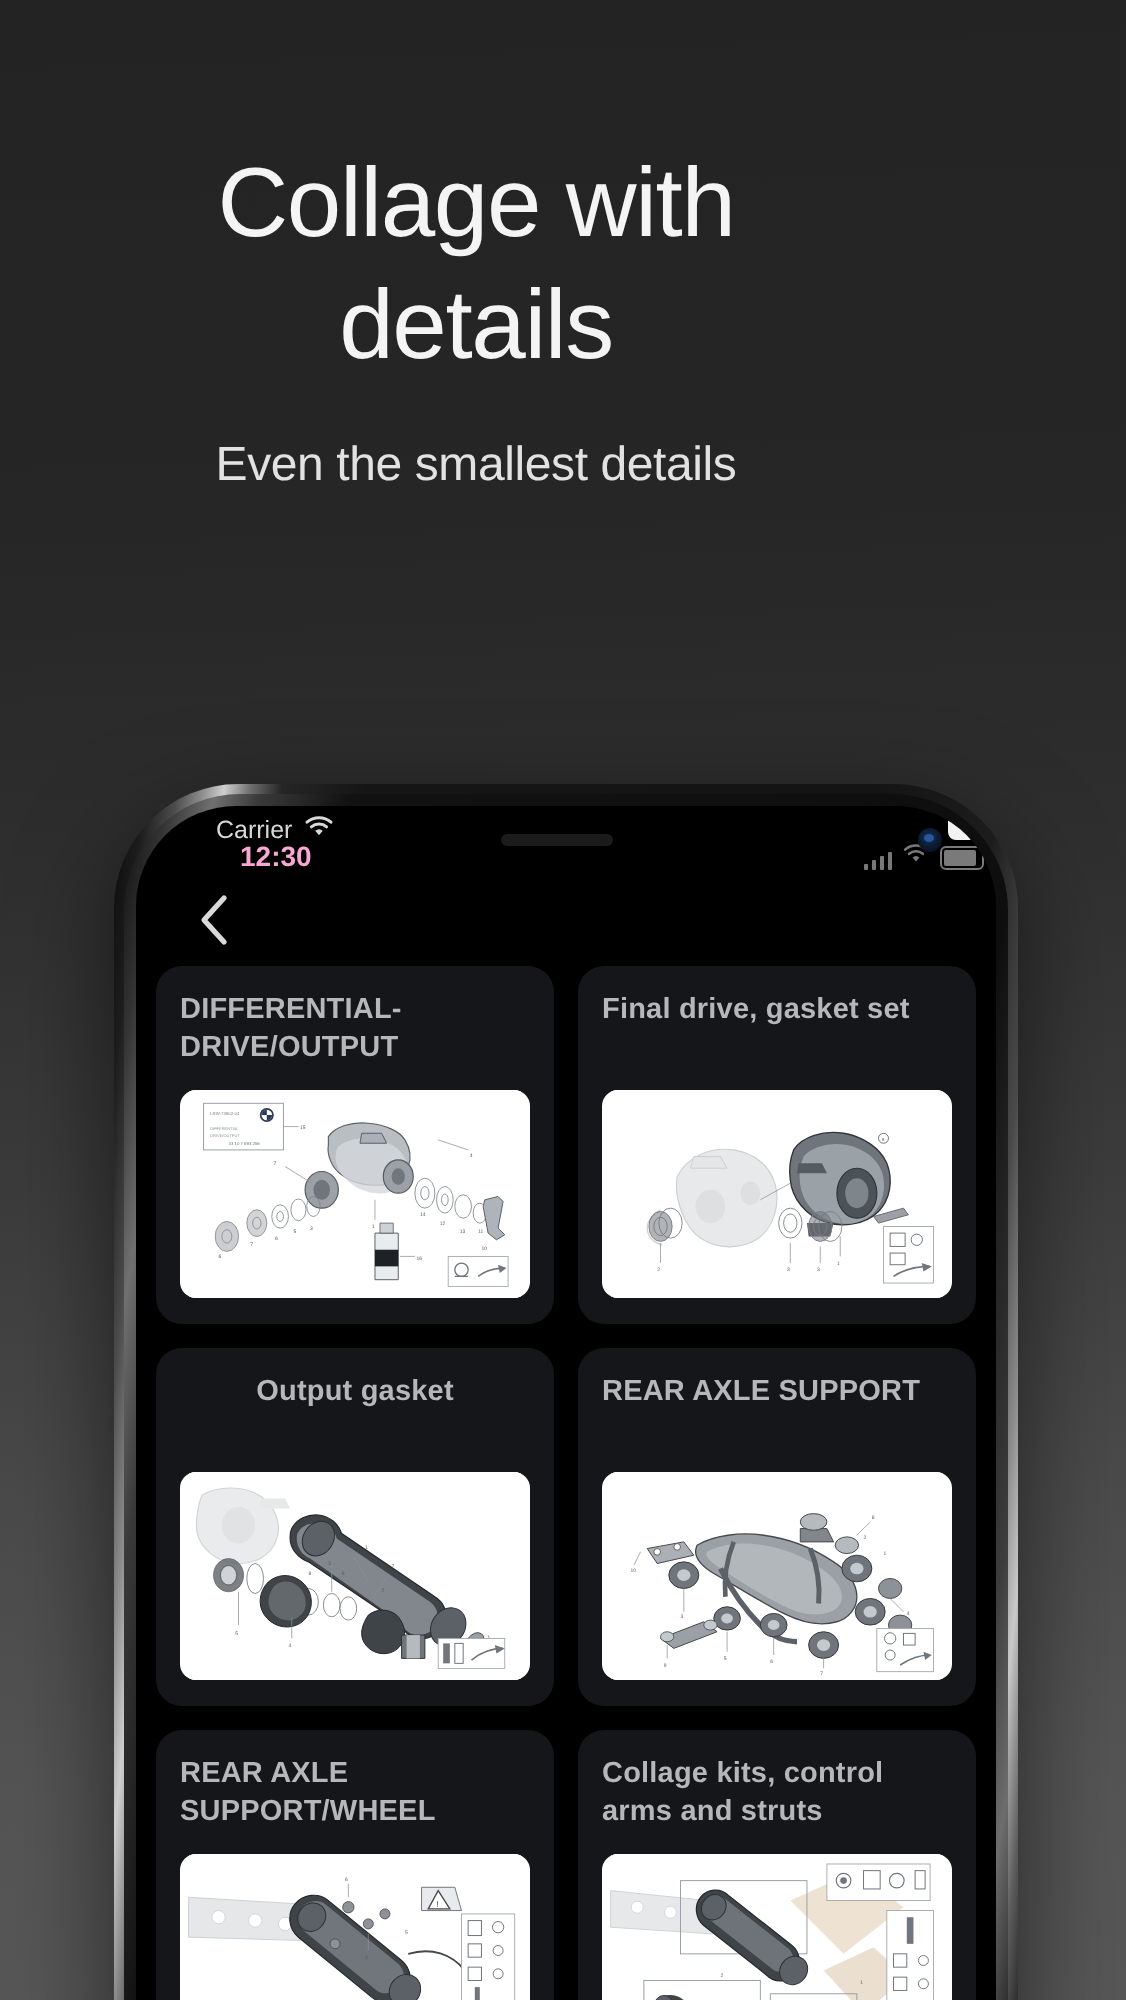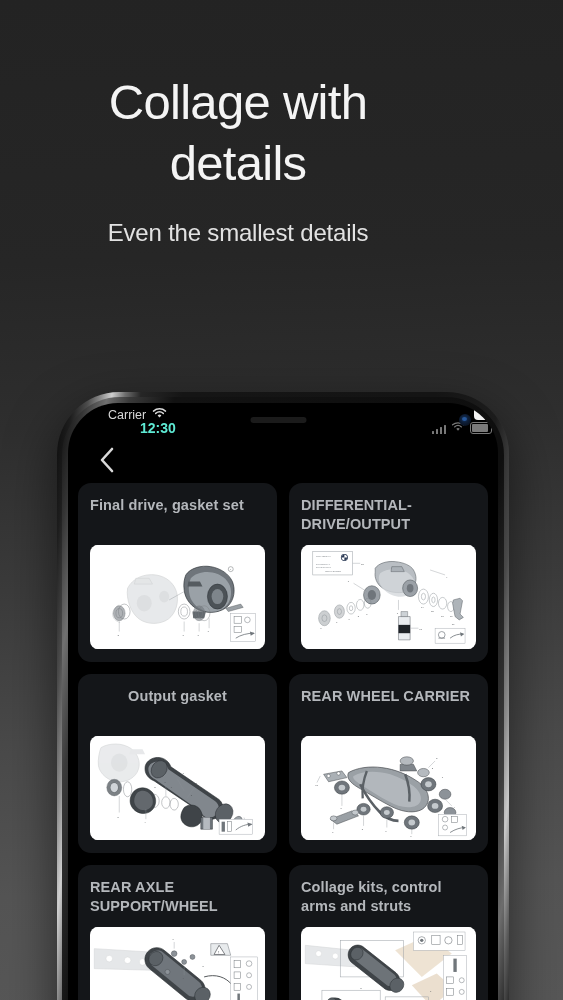--- a/index.html
+++ b/index.html
@@ -63,21 +63,21 @@
   
   .statusbar{
     position:absolute;left:16px;top:0;width:100%;height:38px;z-index:35;
     color:#8d8d8d;font-size:11.5px;
   }
   .sb-carrier{
     position:absolute;left:24px;top:5px;display:flex;align-items:center;gap:6px;
     color:#d8d8d8;font-size:12.5px;font-weight:500;
   }
   .sb-time{
-    position:absolute;left:36px;top:17px;font-size:14px;font-weight:600;color:#5eead4;margin-left:20px;
+    position:absolute;left:36px;top:17px;font-size:14px;font-weight:600;color:#f9a8d4;
   }
   .sb-right{
     position:absolute;right:22px;top:19px;display:flex;align-items:flex-end;gap:5px;
   }
   .bars{display:flex;align-items:flex-end;gap:1.5px;height:9px;}
   .bars i{display:block;width:2.5px;background:#787878;border-radius:.5px;}
   .bars i:nth-child(1){height:3px}.bars i:nth-child(2){height:5px}
   .bars i:nth-child(3){height:7px}.bars i:nth-child(4){height:9px}
   .batt{
     width:20px;height:10px;border:1.2px solid #7a7a7a;border-radius:3px;position:relative;
@@ -173,80 +173,20 @@
         <span>
           <svg width="16" height="26" viewBox="0 0 16 26">
             <path d="M13 2 3 13l10 11" stroke="#d9d9d9" stroke-width="2.6" fill="none" stroke-linecap="round" stroke-linejoin="round"></path>
           </svg>
         </span>
       </div>
     </div>
 
     <div class="grid-scroll">
       <div class="grid">
-
-        <div class="card">
-          <div class="card-title">Final drive, gasket set</div>
-          <div class="thumb">
-            <svg viewBox="0 0 200 125" preserveAspectRatio="xMidYMid meet">
-              <rect width="200" height="125" fill="#fff"></rect>
-              <g opacity=".33">
-                <path d="M40 52c6-12 20-18 34-16 13 2 22 10 25 21 3 12-1 25-10 32-10 7-25 7-35 0-10-7-16-24-14-37Z" fill="#b9bec3" stroke="#6b7176" stroke-width=".7"></path>
-                <path d="M30 72c-4 2-8 6-8 11s4 9 9 10" fill="none" stroke="#6b7176" stroke-width=".8"></path>
-                <ellipse cx="60" cy="70" rx="9" ry="10" fill="#9aa0a5"></ellipse>
-                <ellipse cx="84" cy="62" rx="6" ry="7" fill="#9aa0a5"></ellipse>
-                <path d="M50 40h16l4 7H48Z" fill="#aeb4b9" stroke="#6b7176" stroke-width=".6"></path>
-              </g>
-              <path d="M110 36c5-8 18-12 30-10 12 2 22 9 26 18 4 10 2 22-5 29-8 8-22 10-33 6-11-4-19-14-20-25-1-7 0-13 2-18Z" fill="#6f757b" stroke="#2e3438" stroke-width=".8"></path>
-              <path d="M116 40c5-6 16-9 26-7 10 2 18 8 21 16 3 9 1 19-5 25-7 7-19 8-28 4-9-4-15-12-16-21-1-6 0-12 2-17Z" fill="#9aa1a7"></path>
-              <ellipse cx="148" cy="62" rx="12" ry="15" fill="#4c5257" stroke="#2e3438" stroke-width=".7"></ellipse>
-              <ellipse cx="148" cy="62" rx="7" ry="9" fill="#7e858b"></ellipse>
-              <path d="M113 44h14l3 6h-18Z" fill="#555b60"></path>
-              <path d="M118 80h16l-2 8h-13Z" fill="#555b60"></path>
-              <circle cx="164" cy="29" r="3" fill="none" stroke="#55595d" stroke-width=".5"></circle>
-              <text x="163" y="30.5" font-size="2.6" fill="#55595d" font-family="sans-serif">9</text>
-              <g stroke="#8b9095" stroke-width=".45" fill="none">
-                <path d="M108 56 L90 66"></path>
-                <line x1="138" y1="88" x2="138" y2="100"></line>
-                <line x1="30" y1="92" x2="30" y2="104"></line>
-                <line x1="108" y1="92" x2="108" y2="104"></line>
-                <line x1="126" y1="94" x2="126" y2="104"></line>
-                <line x1="170" y1="86" x2="178" y2="94"></line>
-              </g>
-              <g stroke="#7d8287" stroke-width=".55" fill="none">
-                <ellipse cx="30" cy="82" rx="7" ry="9"></ellipse>
-                  <ellipse cx="30" cy="82" rx="4" ry="5.5"></ellipse>
-                <ellipse cx="36" cy="80" rx="7" ry="9"></ellipse>
-                <ellipse cx="108" cy="80" rx="7" ry="9"></ellipse>
-                  <ellipse cx="108" cy="80" rx="4" ry="5.5"></ellipse>
-                <ellipse cx="126" cy="82" rx="7" ry="9"></ellipse>
-                  <ellipse cx="126" cy="82" rx="4" ry="5.5"></ellipse>
-                <ellipse cx="132" cy="82" rx="7" ry="9"></ellipse>
-              </g>
-              <g fill="#6f757b" opacity=".55">
-                <ellipse cx="30" cy="82" rx="7" ry="9"></ellipse>
-                <ellipse cx="126" cy="82" rx="7" ry="9"></ellipse>
-              </g>
-              <g font-size="3" fill="#55595d" font-family="sans-serif">
-                <text x="28" y="109">2</text>
-                  <text x="106" y="109">3</text>
-                <text x="124" y="109">3</text>
-                  <text x="136" y="105">1</text>
-                <text x="179" y="99">8</text>
-              </g>
-              <path d="M158 76l18-5 3 4-18 5Z" fill="#9aa0a5" stroke="#55595d" stroke-width=".5"></path>
-              <rect x="164" y="82" width="30" height="34" fill="#fff" stroke="#9aa0a6" stroke-width=".5"></rect>
-              <rect x="168" y="86" width="9" height="8" fill="none" stroke="#70767b" stroke-width=".6"></rect>
-              <circle cx="184" cy="90" r="3.4" fill="none" stroke="#70767b" stroke-width=".6"></circle>
-              <rect x="168" y="98" width="9" height="7" fill="none" stroke="#70767b" stroke-width=".6"></rect>
-              <path d="M170 112c6-4 14-6 22-6" stroke="#70767b" stroke-width="1" fill="none"></path>
-              <path d="M187 104l6 2-5 3Z" fill="#70767b"></path>
-            </svg>
-          </div>
-        </div>
 
         <div class="card">
           <div class="card-title">DIFFERENTIAL-DRIVE/OUTPUT</div>
           <div class="thumb">
             <svg viewBox="0 0 200 125" preserveAspectRatio="xMidYMid meet">
               <rect width="200" height="125" fill="#fff"></rect>
               <rect x="9" y="8" width="48" height="28" fill="#fff" stroke="#9aa0a6" stroke-width=".6"></rect>
               <text x="13" y="15" font-size="2.6" fill="#7c8186" font-family="sans-serif">LRW-73802-04</text>
               <circle cx="47" cy="15" r="4.2" fill="#2b3a55"></circle>
               <circle cx="47" cy="15" r="3.2" fill="#fff"></circle>
@@ -315,20 +255,80 @@
               <rect x="156" y="100" width="36" height="18" fill="#fff" stroke="#9aa0a6" stroke-width=".5"></rect>
               <circle cx="164" cy="108" r="4" fill="none" stroke="#70767b" stroke-width=".8"></circle>
               <path d="M160 112h8" stroke="#70767b" stroke-width=".8"></path>
               <path d="M174 112c5-4 10-5 16-5" stroke="#70767b" stroke-width="1" fill="none"></path>
               <path d="M186 105l5 2-4 3Z" fill="#70767b"></path>
             </svg>
           </div>
         </div>
 
         <div class="card">
+          <div class="card-title">Final drive, gasket set</div>
+          <div class="thumb">
+            <svg viewBox="0 0 200 125" preserveAspectRatio="xMidYMid meet">
+              <rect width="200" height="125" fill="#fff"></rect>
+              <g opacity=".33">
+                <path d="M40 52c6-12 20-18 34-16 13 2 22 10 25 21 3 12-1 25-10 32-10 7-25 7-35 0-10-7-16-24-14-37Z" fill="#b9bec3" stroke="#6b7176" stroke-width=".7"></path>
+                <path d="M30 72c-4 2-8 6-8 11s4 9 9 10" fill="none" stroke="#6b7176" stroke-width=".8"></path>
+                <ellipse cx="60" cy="70" rx="9" ry="10" fill="#9aa0a5"></ellipse>
+                <ellipse cx="84" cy="62" rx="6" ry="7" fill="#9aa0a5"></ellipse>
+                <path d="M50 40h16l4 7H48Z" fill="#aeb4b9" stroke="#6b7176" stroke-width=".6"></path>
+              </g>
+              <path d="M110 36c5-8 18-12 30-10 12 2 22 9 26 18 4 10 2 22-5 29-8 8-22 10-33 6-11-4-19-14-20-25-1-7 0-13 2-18Z" fill="#6f757b" stroke="#2e3438" stroke-width=".8"></path>
+              <path d="M116 40c5-6 16-9 26-7 10 2 18 8 21 16 3 9 1 19-5 25-7 7-19 8-28 4-9-4-15-12-16-21-1-6 0-12 2-17Z" fill="#9aa1a7"></path>
+              <ellipse cx="148" cy="62" rx="12" ry="15" fill="#4c5257" stroke="#2e3438" stroke-width=".7"></ellipse>
+              <ellipse cx="148" cy="62" rx="7" ry="9" fill="#7e858b"></ellipse>
+              <path d="M113 44h14l3 6h-18Z" fill="#555b60"></path>
+              <path d="M118 80h16l-2 8h-13Z" fill="#555b60"></path>
+              <circle cx="164" cy="29" r="3" fill="none" stroke="#55595d" stroke-width=".5"></circle>
+              <text x="163" y="30.5" font-size="2.6" fill="#55595d" font-family="sans-serif">9</text>
+              <g stroke="#8b9095" stroke-width=".45" fill="none">
+                <path d="M108 56 L90 66"></path>
+                <line x1="138" y1="88" x2="138" y2="100"></line>
+                <line x1="30" y1="92" x2="30" y2="104"></line>
+                <line x1="108" y1="92" x2="108" y2="104"></line>
+                <line x1="126" y1="94" x2="126" y2="104"></line>
+                <line x1="170" y1="86" x2="178" y2="94"></line>
+              </g>
+              <g stroke="#7d8287" stroke-width=".55" fill="none">
+                <ellipse cx="30" cy="82" rx="7" ry="9"></ellipse>
+                  <ellipse cx="30" cy="82" rx="4" ry="5.5"></ellipse>
+                <ellipse cx="36" cy="80" rx="7" ry="9"></ellipse>
+                <ellipse cx="108" cy="80" rx="7" ry="9"></ellipse>
+                  <ellipse cx="108" cy="80" rx="4" ry="5.5"></ellipse>
+                <ellipse cx="126" cy="82" rx="7" ry="9"></ellipse>
+                  <ellipse cx="126" cy="82" rx="4" ry="5.5"></ellipse>
+                <ellipse cx="132" cy="82" rx="7" ry="9"></ellipse>
+              </g>
+              <g fill="#6f757b" opacity=".55">
+                <ellipse cx="30" cy="82" rx="7" ry="9"></ellipse>
+                <ellipse cx="126" cy="82" rx="7" ry="9"></ellipse>
+              </g>
+              <g font-size="3" fill="#55595d" font-family="sans-serif">
+                <text x="28" y="109">2</text>
+                  <text x="106" y="109">3</text>
+                <text x="124" y="109">3</text>
+                  <text x="136" y="105">1</text>
+                <text x="179" y="99">8</text>
+              </g>
+              <path d="M158 76l18-5 3 4-18 5Z" fill="#9aa0a5" stroke="#55595d" stroke-width=".5"></path>
+              <rect x="164" y="82" width="30" height="34" fill="#fff" stroke="#9aa0a6" stroke-width=".5"></rect>
+              <rect x="168" y="86" width="9" height="8" fill="none" stroke="#70767b" stroke-width=".6"></rect>
+              <circle cx="184" cy="90" r="3.4" fill="none" stroke="#70767b" stroke-width=".6"></circle>
+              <rect x="168" y="98" width="9" height="7" fill="none" stroke="#70767b" stroke-width=".6"></rect>
+              <path d="M170 112c6-4 14-6 22-6" stroke="#70767b" stroke-width="1" fill="none"></path>
+              <path d="M187 104l6 2-5 3Z" fill="#70767b"></path>
+            </svg>
+          </div>
+        </div>
+
+        <div class="card">
           <div class="card-title center">Output gasket</div>
           <div class="thumb">
             <svg viewBox="0 0 200 125" preserveAspectRatio="xMidYMid meet">
               <rect width="200" height="125" fill="#fff"></rect>
               <g opacity=".3">
                 <path d="M8 14c10-6 26-6 36 1 8 6 12 16 9 25-3 10-14 16-25 15-11-1-21-9-23-19-1-8 1-17 3-22Z" fill="#b9bec3" stroke="#6b7176" stroke-width=".7"></path>
                 <ellipse cx="30" cy="32" rx="10" ry="11" fill="#9aa0a5"></ellipse>
                 <path d="M44 16h14l3 6H42Z" fill="#aeb4b9"></path>
               </g>
               <path d="M62 34c3-6 10-9 17-8 6 1 11 5 13 11l56 38c5 3 8 9 6 15-2 7-9 11-16 10-5-1-9-4-11-9L72 54c-6-2-11-8-11-14 0-2 0-4 1-6Z" fill="#3f4448" stroke="#23282b" stroke-width=".7"></path>
@@ -375,21 +375,21 @@
               <rect x="150" y="100" width="40" height="18" fill="#fff" stroke="#9aa0a6" stroke-width=".5"></rect>
               <rect x="153" y="103" width="4" height="12" fill="#70767b"></rect>
               <rect x="160" y="103" width="5" height="12" fill="none" stroke="#70767b" stroke-width=".6"></rect>
               <path d="M170 113c6-5 13-7 19-7" stroke="#70767b" stroke-width="1" fill="none"></path>
               <path d="M184 104l6 2-5 3Z" fill="#70767b"></path>
             </svg>
           </div>
         </div>
 
         <div class="card">
-          <div class="card-title">REAR WHEEL CARRIER</div>
+          <div class="card-title">REAR AXLE SUPPORT</div>
           <div class="thumb">
             <svg viewBox="0 0 200 125" preserveAspectRatio="xMidYMid meet">
               <rect width="200" height="125" fill="#fff"></rect>
               <path d="M52 44c10-6 26-8 40-6 16 2 30 8 42 16 8 5 14 13 14 21 0 7-5 13-12 15-10 3-22 0-32-5-14-7-28-16-42-24-8-5-13-11-10-17Z" fill="#9aa0a5" stroke="#45494d" stroke-width=".8"></path>
               <path d="M58 48c9-5 22-6 34-4 14 2 26 8 36 15 6 4 11 10 11 16 0 5-4 9-10 10-9 2-19-1-28-6-12-6-24-14-35-21-6-4-10-8-8-10Z" fill="#bcc1c6" opacity=".7"></path>
               <path d="M66 58c6 12 14 24 24 34 6 6 14 10 22 10" fill="none" stroke="#5b6166" stroke-width="3.2"></path>
               <path d="M120 46c4 10 6 22 5 33" fill="none" stroke="#5b6166" stroke-width="3"></path>
               <path d="M74 42c-4 10-6 22-5 33" fill="none" stroke="#5b6166" stroke-width="2.8"></path>
               <path d="M114 34h16l4 8h-20Z" fill="#80868c" stroke="#45494d" stroke-width=".6"></path>
               <ellipse cx="122" cy="30" rx="8" ry="5" fill="#b5babf" stroke="#45494d" stroke-width=".6"></ellipse>

